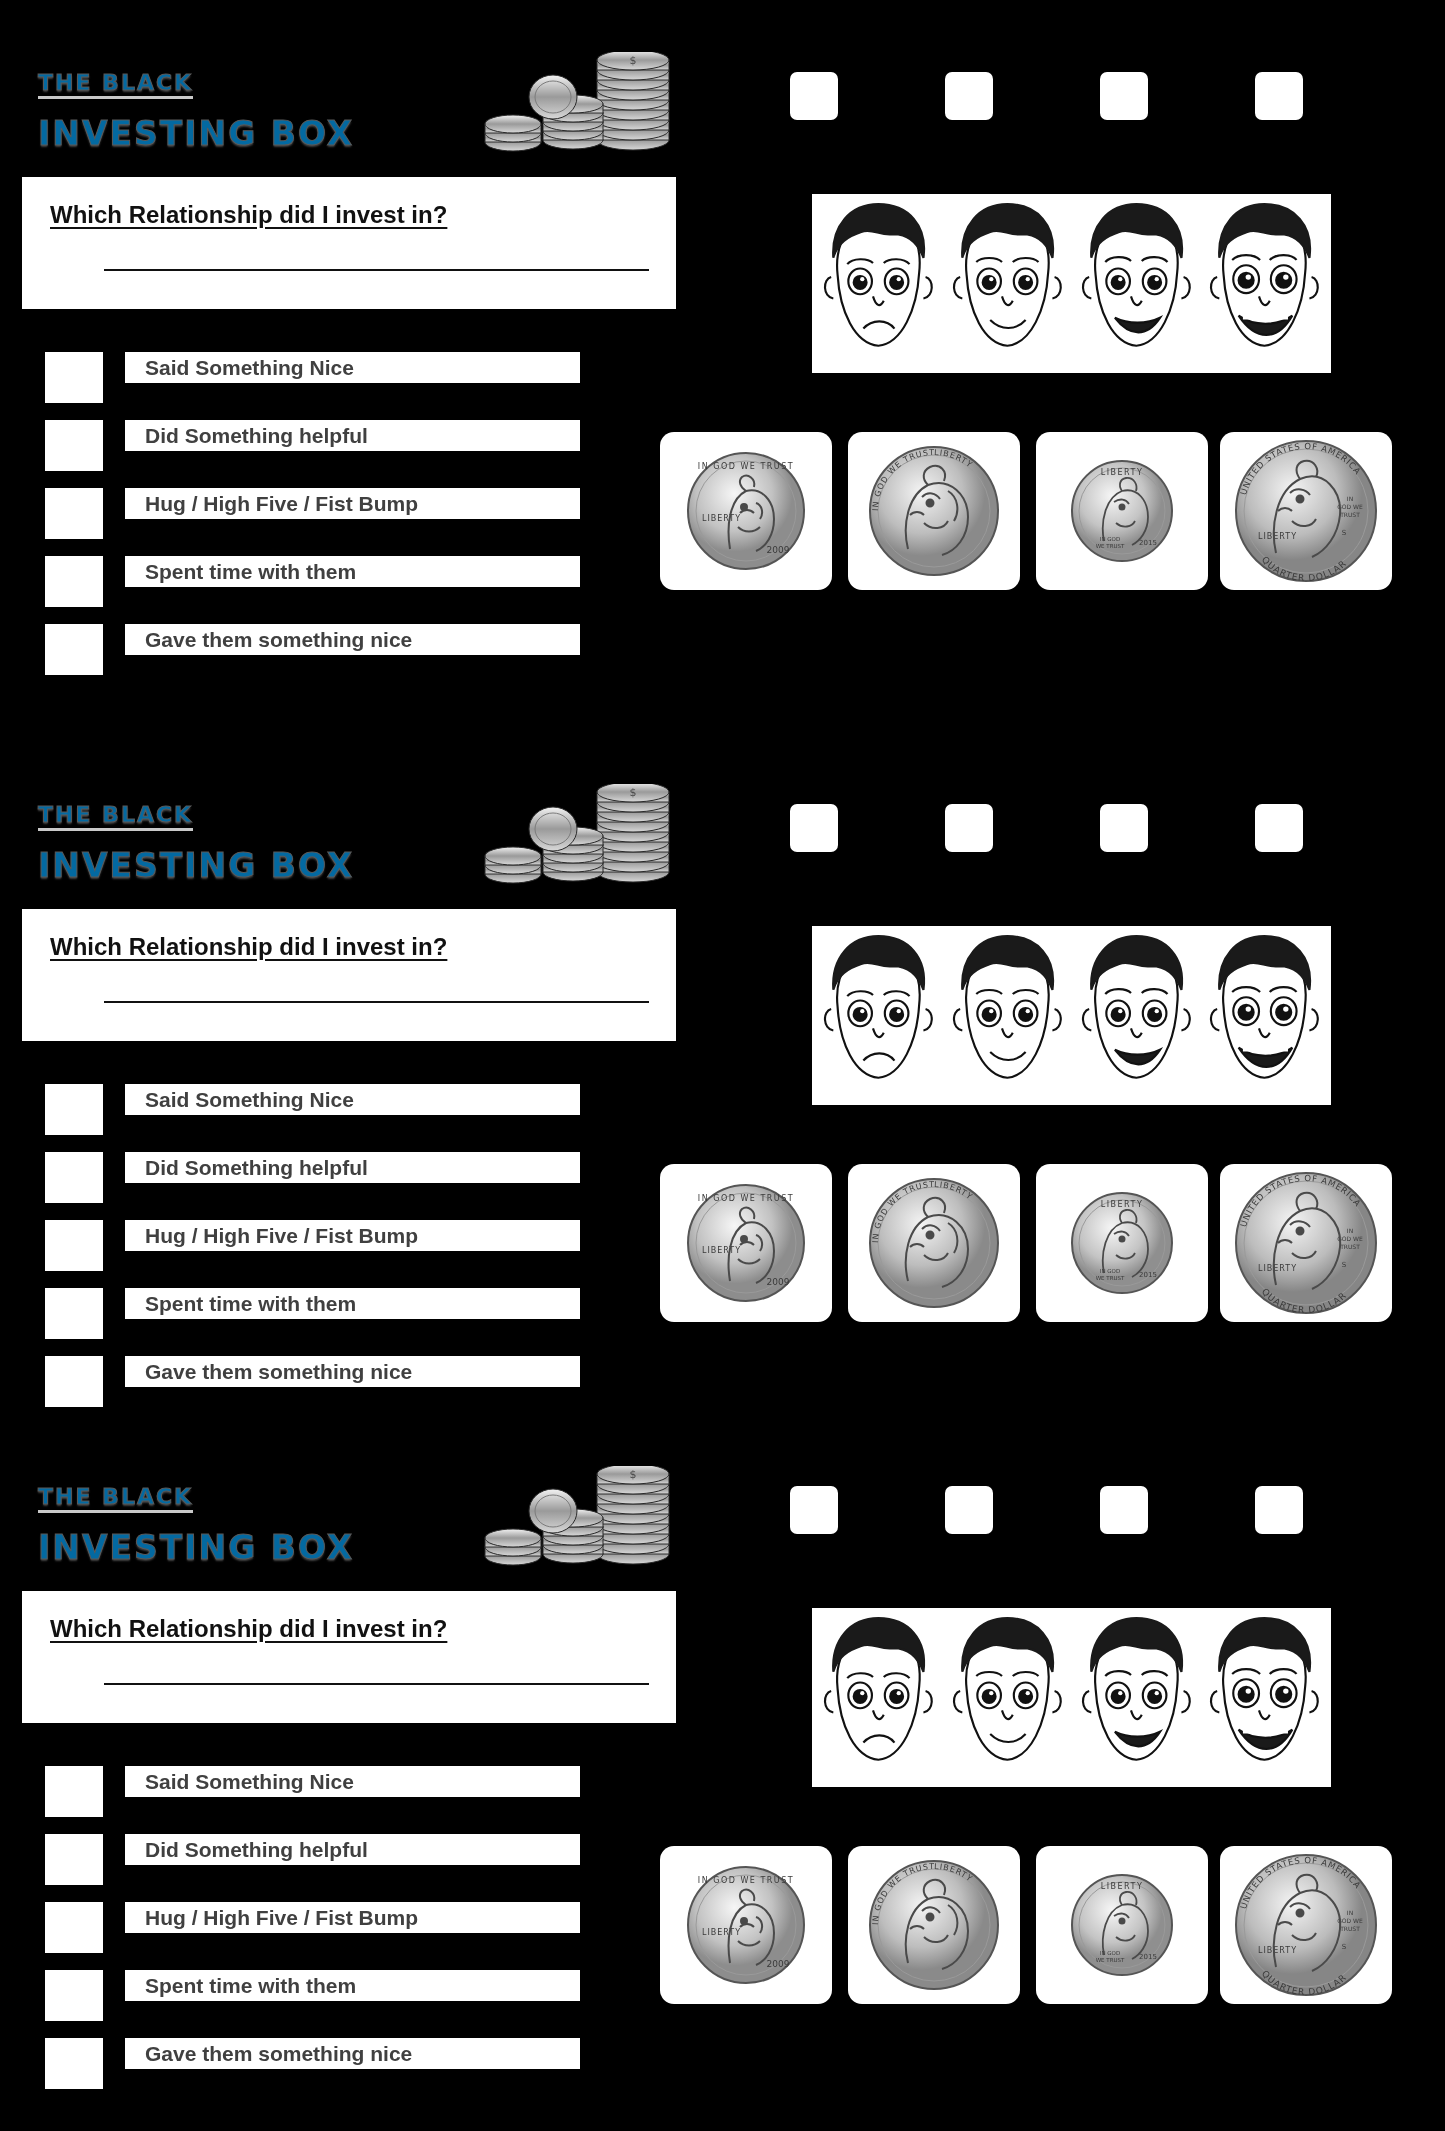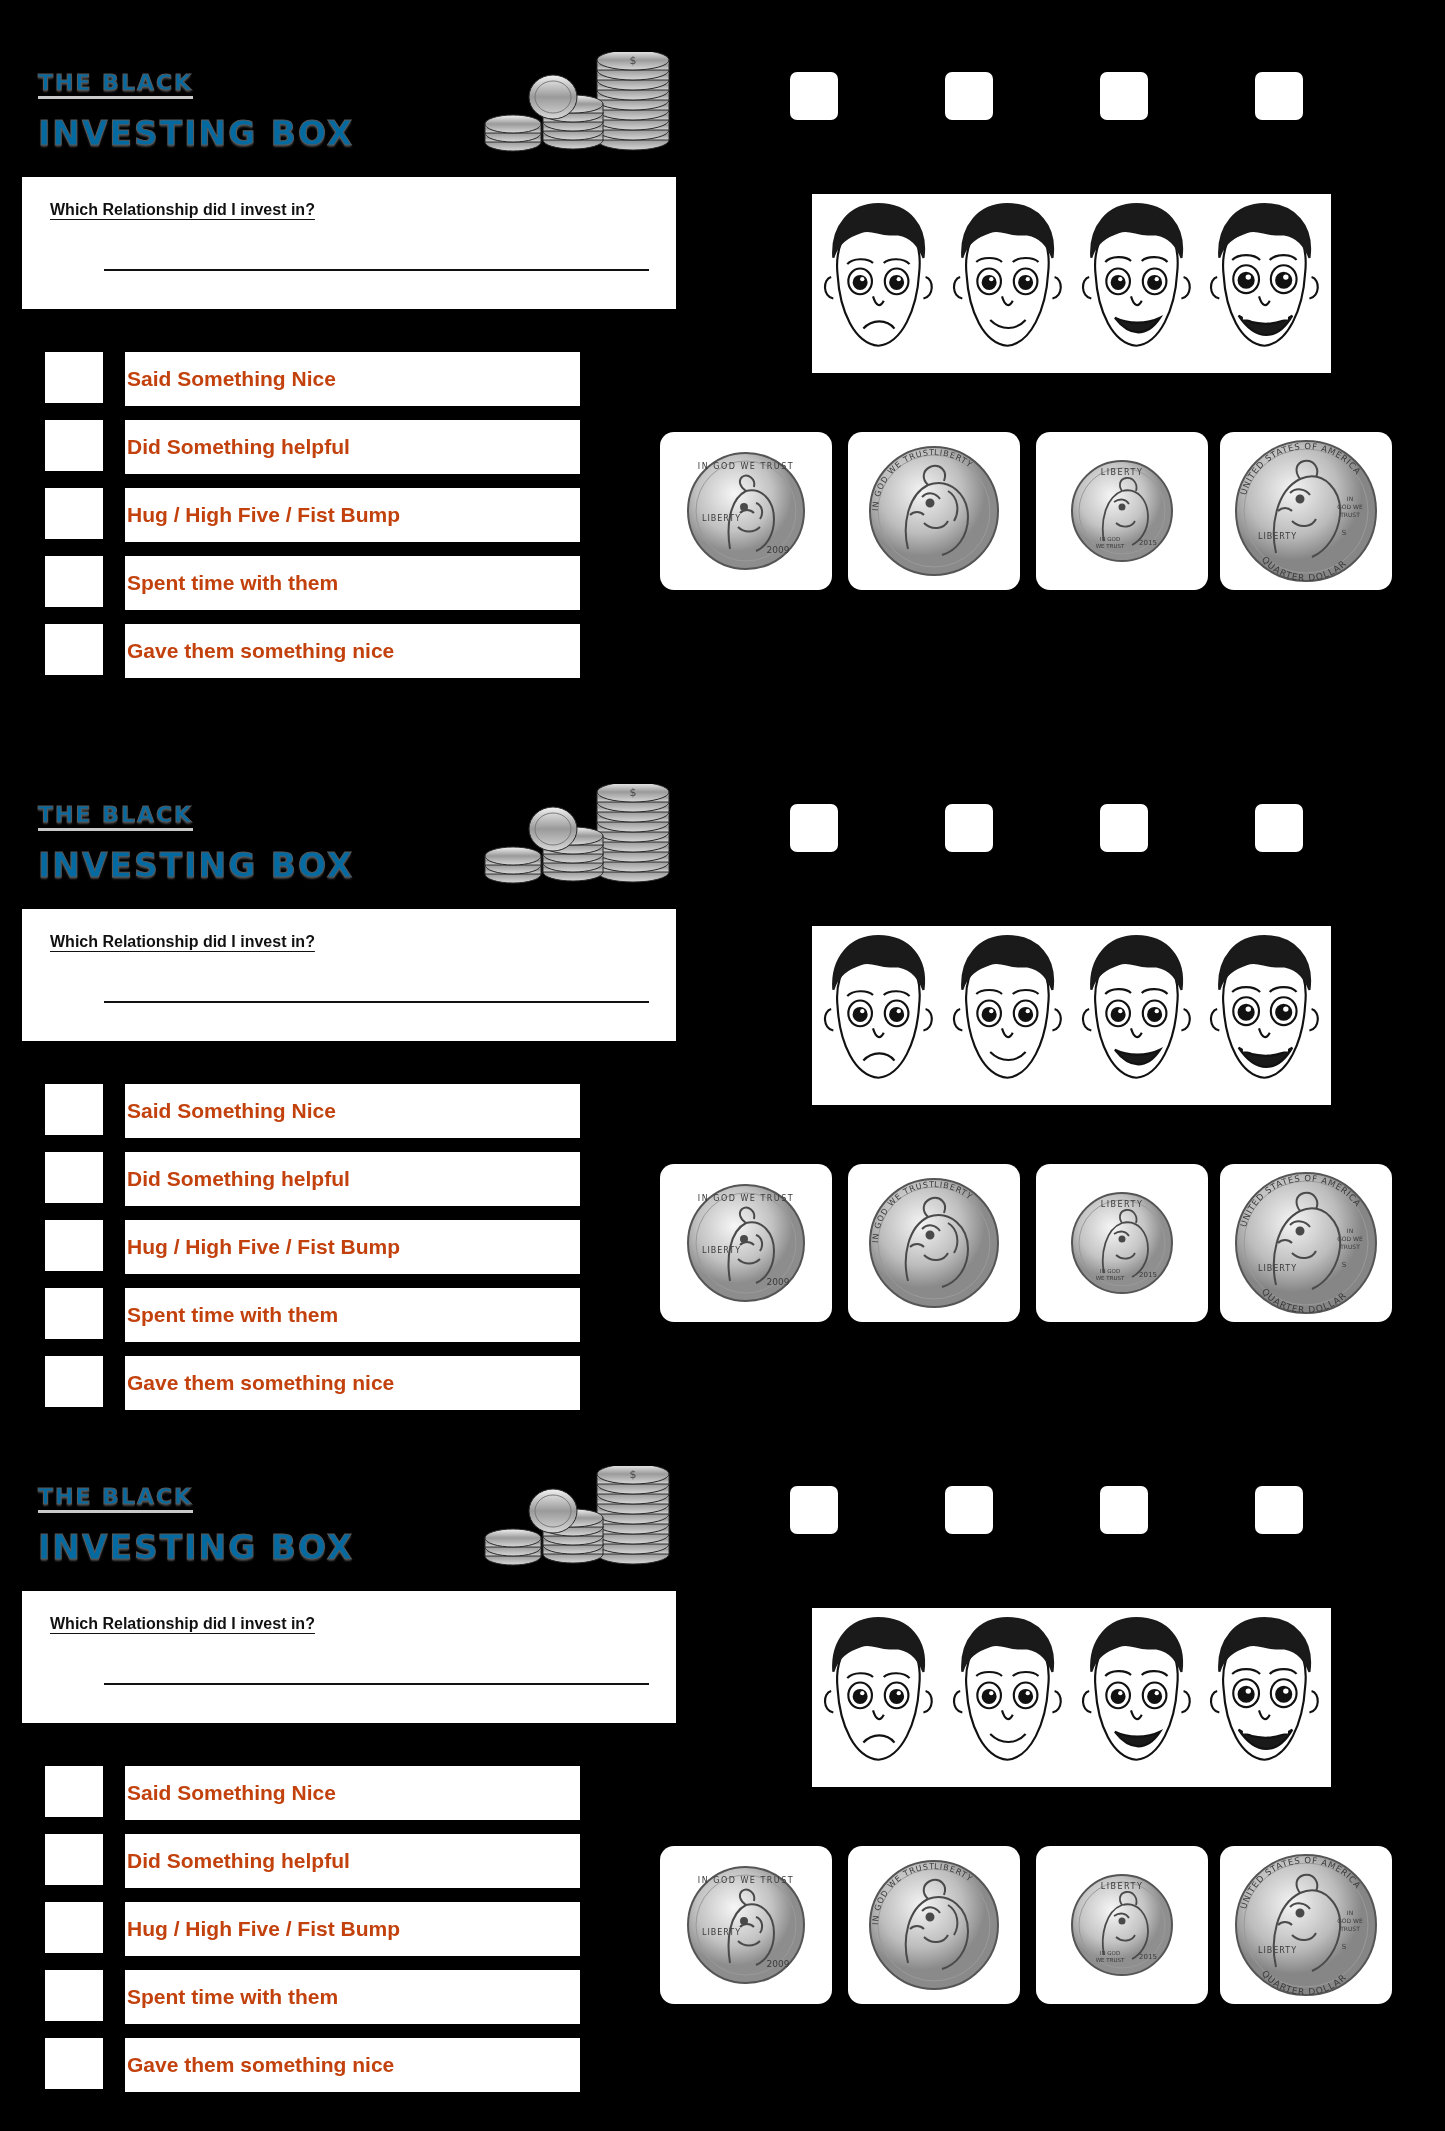--- a/index.html
+++ b/index.html
@@ -78,21 +78,21 @@
     top: 155px;
     width: 650px;
     height: 128px;
     background: #ffffff;
     border: 2px solid #ffffff;
   }
   .question-text {
     position: absolute;
     left: 26px;
     top: 22px;
-    font-size: 16px;
+    font-size: 24px;
     font-weight: bold;
     color: #111;
     text-decoration: underline;
     text-underline-offset: 4px;
   }
   .answer-line {
     position: absolute;
     left: 80px;
     top: 90px;
     width: 545px;
@@ -118,30 +118,30 @@
     width: 54px;
     height: 47px;
     background: #ffffff;
     border: 2px solid #ffffff;
   }
   .check-label {
     position: absolute;
     left: 80px;
     top: 0;
     width: 455px;
-    height: 54px;
+    height: 31px;
     background: #ffffff;
     border: 2px solid #ffffff;
     box-sizing: border-box;
     display: flex;
     align-items: center;
-    padding-left: 0;
+    padding-left: 18px;
     font-size: 21px;
     font-weight: bold;
-    color: #c2410c;
+    color: #404040;
   }
 
   
   .squares-row {
     position: absolute;
     left: 790px;
     top: 50px;
     width: 600px;
     height: 52px;
   }

